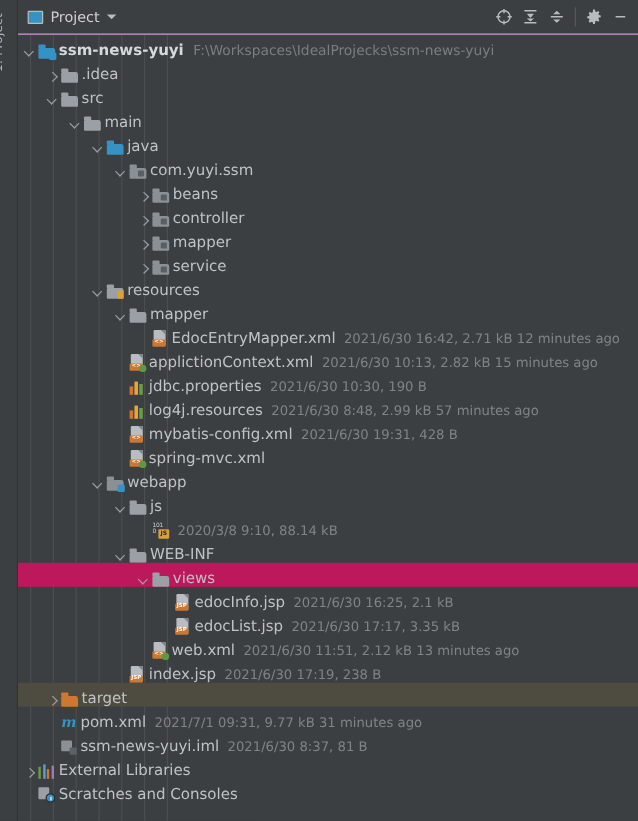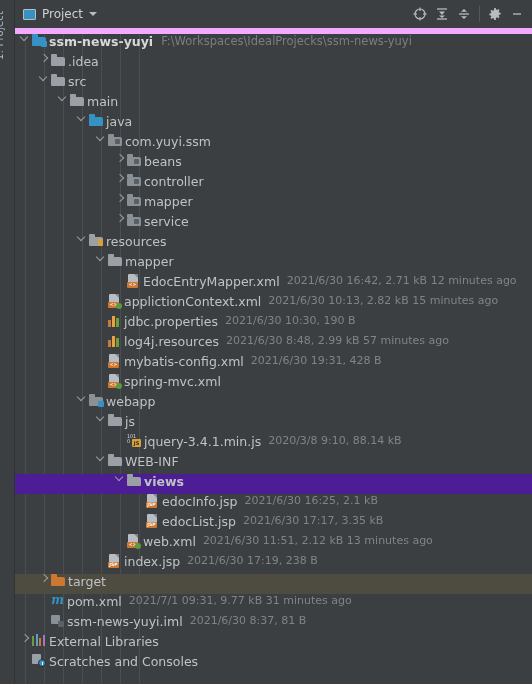--- a/index.html
+++ b/index.html
@@ -25,45 +25,45 @@
     text-align:center;letter-spacing:.2px;
   }
   .vlabel-wrap{position:absolute;top:28px;left:-15px;width:44px;height:14px;}
 
   
   .panel{flex:1 1 auto;display:flex;flex-direction:column;background:#3c3f41;min-width:0;}
 
   .toolbar{
     height:28px;flex:0 0 28px;display:flex;align-items:center;
     background:#3c3f41;padding-left:8px;padding-right:4px;
-    border-bottom:6px solid #f0abfc;
+    border-bottom:1px solid #f0abfc;
   }
   .tb-title{display:flex;align-items:center;gap:6px;cursor:default;}
   .tb-title .txt{font-size:12px;color:#cfcfcf;}
   .tb-spacer{flex:1 1 auto;}
   .tb-btn{
     width:22px;height:22px;display:flex;align-items:center;justify-content:center;
     border-radius:3px;cursor:default;
   }
   .tb-sep{width:1px;height:16px;background:#555759;margin:0 4px;}
 
   
   .ico{display:inline-block;line-height:0;flex:0 0 auto;}
   .proj-ico{width:13px;height:11px;border:1.6px solid #b9bcbe;border-radius:1px;background:#3592c4;box-sizing:border-box;}
   .caret{width:0;height:0;border-left:4px solid transparent;border-right:4px solid transparent;border-top:4px solid #b9bcbe;}
 
   
   .tree{
     position:relative;flex:1 1 auto;overflow:hidden;background:#3c3f41;
   }
   .row{
-    position:relative;height:20px;display:flex;align-items:flex-start;
+    position:relative;height:20px;display:flex;align-items:flex-end;
     white-space:nowrap;cursor:default;
   }
-  .row.selected{background:#4c1d95;font-weight:bold;}
+  .row.selected{background:#be185d;}
   .row.hovered{background:#4e4b40;}
   .arrow{
     width:9px;height:9px;flex:0 0 9px;margin-right:2px;position:relative;
   }
   .arrow.collapsed:before,.arrow.expanded:before{
     content:"";position:absolute;left:1px;top:1px;
     width:5px;height:5px;border-right:1.4px solid #9a9ea1;border-bottom:1.4px solid #9a9ea1;
   }
   .arrow.collapsed:before{transform:rotate(-45deg);}
   .arrow.expanded:before{transform:rotate(45deg);top:0px;left:0px;}
@@ -387,21 +387,20 @@
           </span>
           <span class="label">js</span>
         </div>
         <div class="row" style="position: absolute; left: 0px; right: 0px; top: 400px; padding-left: 101px;">
           <span class="arrow"></span>
           <span class="jsico">
             <span class="n">101</span>
             <span class="n2">0</span>
             <span class="j">JS</span>
           </span>
-          <span class="label">jquery-3.4.1.min.js</span>
           <span class="meta">2020/3/8 9:10, 88.14 kB</span>
         </div>
         <div class="row" style="position: absolute; left: 0px; right: 0px; top: 420px; padding-left: 82px;">
           <span class="arrow expanded"></span>
           <span class="folder">
             <i></i>
           </span>
           <span class="label">WEB-INF</span>
         </div>
         <div class="row selected" style="position: absolute; left: 0px; right: 0px; top: 440px; padding-left: 101px;">

